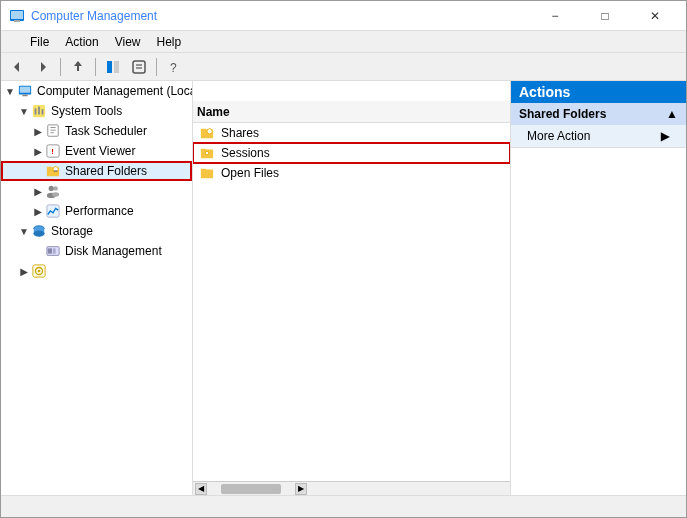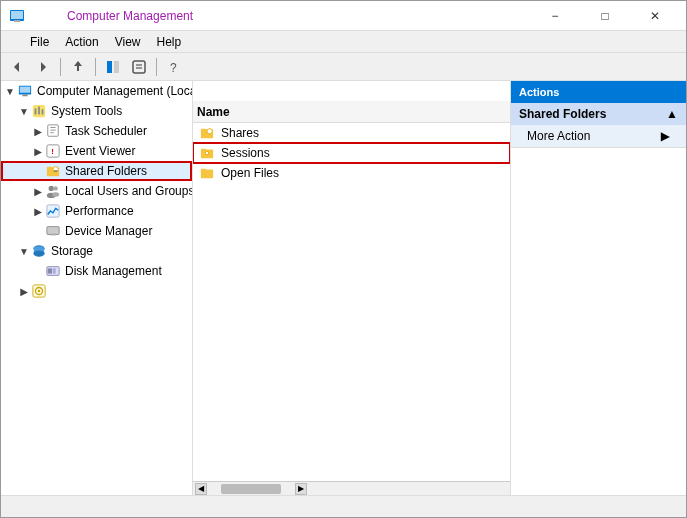--- a/index.html
+++ b/index.html
@@ -32,22 +32,21 @@
       display: flex;
       align-items: center;
       gap: 6px;
     }
     .title-icon {
       width: 16px;
       height: 16px;
     }
     .title-text {
       font-size: 12px;
-      color: #a21caf;
-      margin-left: 36px;
+      color: #3b82f6;
     }
     .window-controls {
       display: flex;
       gap: 4px;
     }
     .win-btn {
       width: 46px;
       height: 30px;
       display: flex;
       align-items: center;
@@ -192,21 +191,21 @@
       flex-direction: column;
       flex-shrink: 0;
     }
     .actions-header {
       background: #0078d7;
       color: #fff;
       height: 22px;
       display: flex;
       align-items: center;
       padding: 0 8px;
-      font-size: 11px;
+      font-size: 14px;
       font-weight: 600;
     }
     .actions-section {
       background: #e8f0fa;
       border-bottom: 1px solid #ddd;
     }
     .actions-section-header {
       height: 22px;
       background: #ccddf5;
       display: flex;
@@ -410,44 +409,33 @@
       <div class="tree-item tree-indent-2">
         <div class="expand-arrow">▶</div>
         <div class="tree-icon">
           <svg width="14" height="14" viewBox="0 0 16 16">
             <circle cx="6" cy="5" r="3" fill="#888"></circle>
             <ellipse cx="6" cy="13" rx="5" ry="3" fill="#888"></ellipse>
             <circle cx="11" cy="5" r="2.5" fill="#aaa"></circle>
             <ellipse cx="11" cy="12" rx="4" ry="2.5" fill="#aaa"></ellipse>
           </svg>
         </div>
-        <span class="tree-label">Local Users and Groups</span>
       </div>
 
       <div class="tree-item tree-indent-2">
         <div class="expand-arrow">▶</div>
         <div class="tree-icon">
           <svg width="14" height="14" viewBox="0 0 16 16">
             <rect x="1" y="1" width="14" height="14" rx="2" fill="#e6f3ff" stroke="#aac" stroke-width="1"></rect>
             <polyline points="2,12 5,8 8,10 11,5 14,7" fill="none" stroke="#0078d7" stroke-width="1.5"></polyline>
           </svg>
         </div>
         <span class="tree-label">Performance</span>
       </div>
 
-      <div class="tree-item tree-indent-2">
-        <div class="expand-arrow" style="visibility:hidden">▶</div>
-        <div class="tree-icon">
-          <svg width="14" height="14" viewBox="0 0 16 16">
-            <rect x="1" y="3" width="14" height="9" rx="1" fill="#ccc" stroke="#888" stroke-width="1"></rect>
-            <rect x="5" y="11" width="6" height="2" fill="#aaa"></rect>
-          </svg>
-        </div>
-        <span class="tree-label">Device Manager</span>
-      </div>
 
       <div class="tree-item tree-indent-1">
         <div class="expand-arrow">▼</div>
         <div class="tree-icon">
           <svg width="14" height="14" viewBox="0 0 16 16">
             <ellipse cx="8" cy="5" rx="6" ry="3" fill="#4d9de0" stroke="#2277bb" stroke-width="1"></ellipse>
             <rect x="2" y="5" width="12" height="6" fill="#4d9de0"></rect>
             <ellipse cx="8" cy="11" rx="6" ry="3" fill="#2277bb" stroke="#2277bb" stroke-width="1"></ellipse>
           </svg>
         </div>

